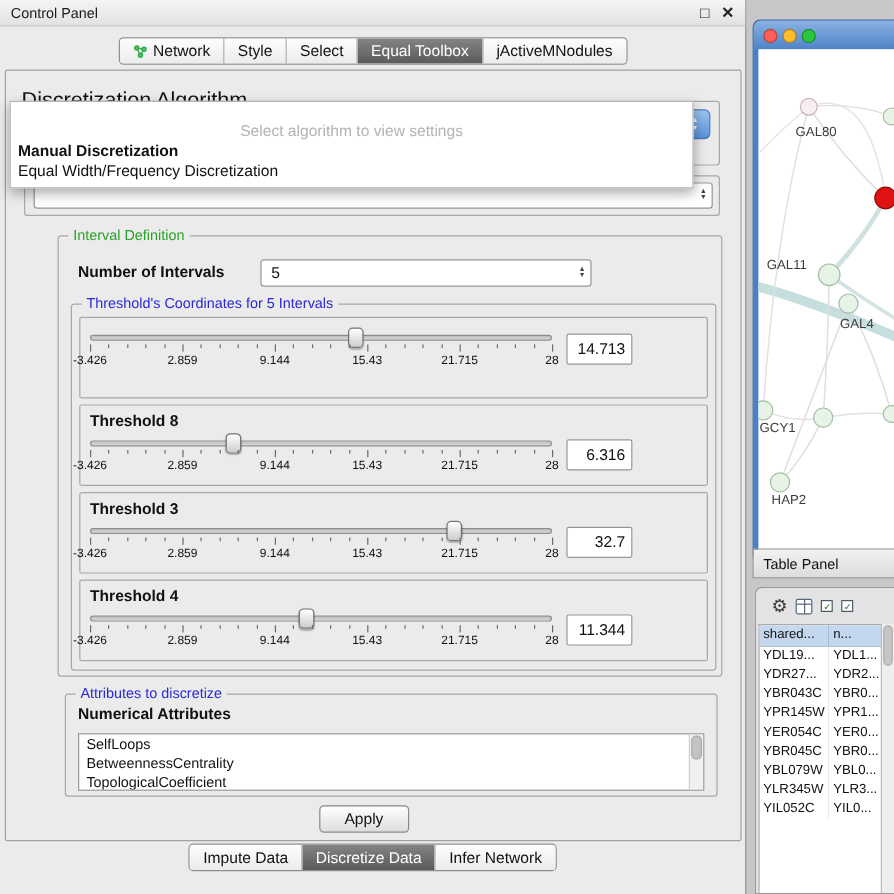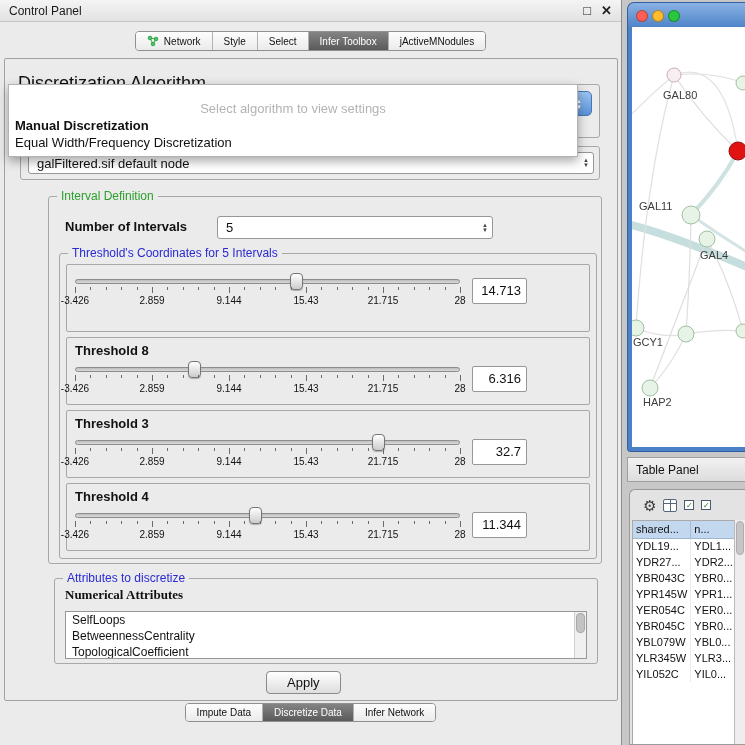--- a/index.html
+++ b/index.html
@@ -7,21 +7,21 @@
   #screen{position:relative;width:722px;height:745px;}
 
   
   #left-panel{position:absolute;left:0;top:0;width:622px;height:745px;background:#ebebeb;border-right:1px solid #8d8d8d;}
   .titlebar{position:absolute;left:0;top:0;width:100%;height:22px;background:linear-gradient(#f4f4f4,#e2e2e2);border-bottom:1px solid #c6c6c6;display:flex;align-items:center;padding:0 9px;font-size:12px;color:#1a1a1a;}
   .win-buttons{margin-left:auto;display:flex;gap:10px;font-size:13px;color:#222;font-weight:bold;}
   .win-buttons span{cursor:default;}
 
   .tab-bar{position:absolute;top:31px;left:0;width:100%;display:flex;justify-content:center;}
   .tab-group{display:flex;border:1px solid #8f8f8f;border-radius:4px;overflow:hidden;background:#f0f0f0;box-shadow:0 1px 1px rgba(255,255,255,.8) inset;}
-  .tab{display:flex;align-items:center;gap:5px;padding:3px 11px;font-size:10px;background:linear-gradient(#fdfdfd,#ebebeb);border-left:1px solid #b2b2b2;color:#111;cursor:default;white-space:nowrap;}
+  .tab{display:flex;align-items:center;gap:5px;padding:3px 11px;font-size:13px;background:linear-gradient(#fdfdfd,#ebebeb);border-left:1px solid #b2b2b2;color:#111;cursor:default;white-space:nowrap;}
   .tab:first-child{border-left:none;}
   .tab.selected{background:linear-gradient(#848484,#5a5a5a);color:#fff;}
   .net-icon{display:inline-flex;width:12px;height:12px;}
 
   .main-panel{position:absolute;left:4px;top:58px;width:614px;height:643px;border:1px solid #a1a1a1;border-radius:2px;background:#ebebeb;}
 
   .group{position:absolute;border:1px solid #a8a8a8;border-radius:3px;}
   .group-title{position:absolute;top:-8px;left:8px;background:#ebebeb;padding:0 4px;font-size:12px;white-space:nowrap;}
   .gt-green{color:#2ca02c;}
   .gt-blue{color:#2929d6;}
@@ -57,33 +57,33 @@
   .slider-thumb{position:absolute;top:-7px;width:13px;height:17px;background:linear-gradient(#ffffff,#cccccc);border:1px solid #757575;border-radius:4px;box-shadow:0 1px 1px rgba(0,0,0,.25);}
   .ticks{position:relative;height:7px;margin-top:3px;}
   .tick{position:absolute;top:0;width:1px;background:#6a6a6a;}
   .tick.minor{height:3px;}
   .tick.major{height:6px;}
   .scale-labels{position:relative;height:12px;margin-top:1px;}
   .scale-label{position:absolute;transform:translateX(-50%);font-size:10px;color:#111;white-space:nowrap;}
   .value-box{width:55px;height:26px;background:#fff;border:1px solid #979797;border-radius:2px;font-size:13px;color:#111;text-align:right;line-height:24px;padding-right:5px;margin-top:5px;}
 
   .attributes-group{left:54px;top:578px;width:544px;height:86px;}
-  .attr-label{position:absolute;left:10px;top:8px;font-size:13px;font-weight:bold;color:#111;font-family:Liberation Serif, serif;}
+  .attr-label{position:absolute;left:10px;top:8px;font-size:13px;font-weight:bold;color:#111;}
   .attr-list{position:absolute;left:10px;top:32px;width:522px;height:48px;background:#fff;border:1px solid #979797;overflow:hidden;}
   .attr-item{font-size:12px;line-height:16px;padding-left:6px;color:#111;}
   .attr-scrollbar{position:absolute;right:0;top:0;bottom:0;width:12px;background:#f0f0f0;border-left:1px solid #cfcfcf;}
   .attr-scroll-thumb{position:absolute;top:1px;left:1px;width:9px;height:20px;background:#c3c3c3;border:1px solid #a9a9a9;border-radius:4px;}
 
   .apply-button{position:absolute;left:266px;top:671px;padding:3px 20px;font-size:13px;background:linear-gradient(#ffffff,#dddddd);border:1px solid #8a8a8a;border-radius:4px;color:#111;cursor:default;}
 
   .bottom-tab-bar{position:absolute;top:703px;left:0;width:100%;display:flex;justify-content:center;}
 
   
   #right-area{position:absolute;left:622px;top:0;width:123px;height:745px;}
-  .network-window{position:absolute;left:5px;top:2px;width:118px;height:450px;background:linear-gradient(#8ab2e4,#4a80c6 26px,#4a80c6);border:1px solid #2f5f9f;border-right:none;border-radius:7px 0 0 4px;}
+  .network-window{position:absolute;left:5px;top:16px;width:118px;height:450px;background:linear-gradient(#8ab2e4,#4a80c6 26px,#4a80c6);border:1px solid #2f5f9f;border-right:none;border-radius:7px 0 0 4px;}
   .traffic-light{position:absolute;width:12px;height:12px;border-radius:50%;border:1px solid rgba(0,0,0,.3);top:7px;}
   .tl-close{left:8px;}
   .tl-min{left:24px;}
   .tl-zoom{left:40px;}
   .network-canvas{position:absolute;left:4px;top:24px;right:0;bottom:4px;background:#fff;overflow:hidden;}
   .node-label{font-size:11px;fill:#3c3c3c;}
 
   .table-panel-bar{position:absolute;left:5px;top:457px;width:118px;height:25px;background:linear-gradient(#f1f1f1,#dddddd);border:1px solid #9f9f9f;border-right:none;display:flex;align-items:center;padding-left:8px;font-size:12px;color:#111;}
 
   .table-window{position:absolute;left:7px;top:489px;width:116px;height:256px;background:#e3e3e3;border:1px solid #9a9a9a;border-right:none;border-radius:6px 0 0 0;}
@@ -132,21 +132,21 @@
             </span>
             <span class="tab-label">Network</span>
           </div>
           <div class="tab">
             <span class="tab-label">Style</span>
           </div>
           <div class="tab">
             <span class="tab-label">Select</span>
           </div>
           <div class="tab selected">
-            <span class="tab-label">Infer Toolbox</span>
+            <span class="tab-label">Equal Toolbox</span>
           </div>
           <div class="tab">
             <span class="tab-label">jActiveMNodules</span>
           </div>
         </div>
     </div>
 
     <div class="main-panel"></div>
 
     <div class="algo-label">Discretization Algorithm</div>
@@ -161,21 +161,20 @@
       <div>
           <div class="popup-option first">Manual Discretization</div>
           <div class="popup-option">Equal Width/Frequency Discretization</div>
         </div>
     </div>
 
     <div class="group table-data-group">
       <span class="group-title gt-black">Table Data</span>
     </div>
     <div class="combo table-data-combo">
-      <span>galFiltered.sif default node</span>
       <span class="stepper">
         <span>▲</span>
           <span>▼</span>
       </span>
     </div>
 
     <div class="group interval-group">
       <span class="group-title gt-green">Interval Definition</span>
       <span class="num-label">Number of Intervals</span>
       <div class="combo num-combo">

